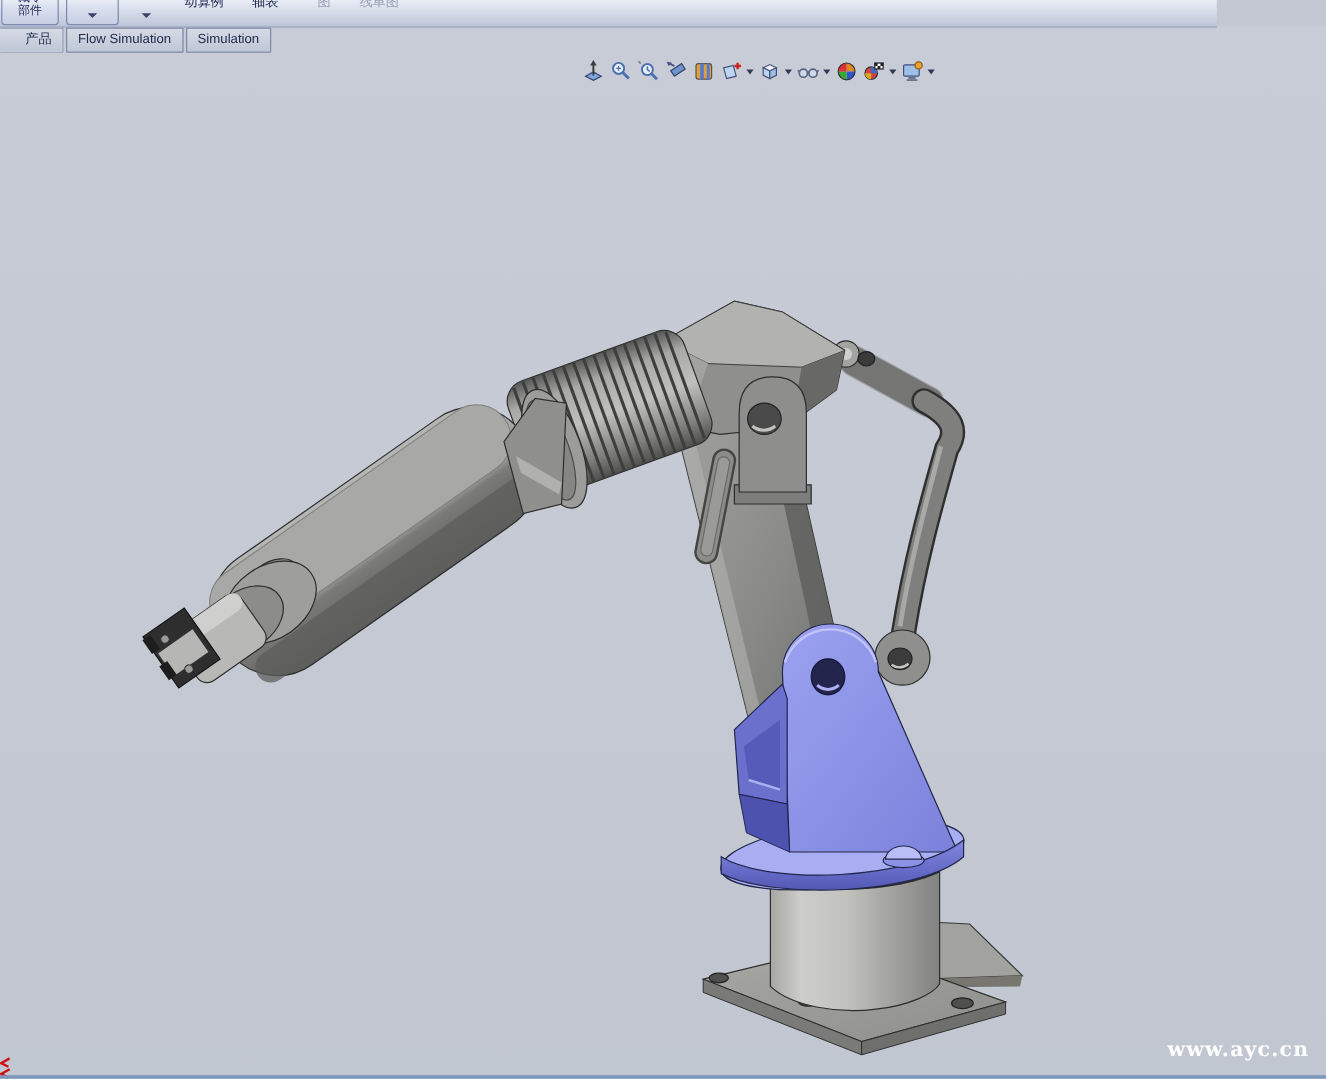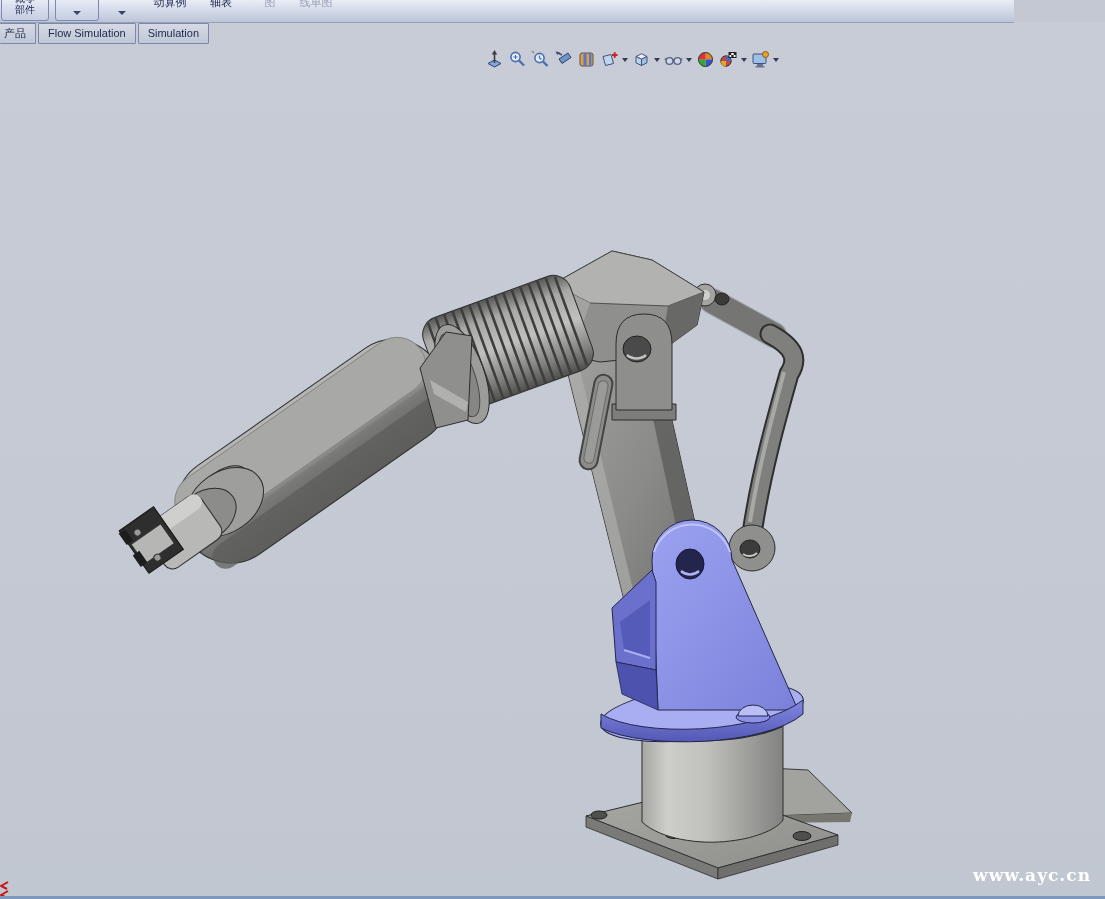--- a/index.html
+++ b/index.html
@@ -26,21 +26,21 @@
   .tb-btn.disabled{color:#98a0b6;}
   .tb-caret{width:0;height:0;border-left:4px solid transparent;border-right:4px solid transparent;border-top:4px solid #3a4468;}
   
   .tabs{position:absolute;left:0;top:23px;display:flex;z-index:25;}
   .tab{
     height:19px;padding:0 9px;margin-right:2px;
     border:1px solid #7d87a6;border-radius:1px;
     background:linear-gradient(#d5dae4,#bfc7d7);
     font-size:11px;color:#222c4e;line-height:19px;cursor:default;white-space:nowrap;
   }
-  .tab:first-child{border-left:none;padding-left:4px;}
+  .tab:first-child{border-left:none;padding-left:21px;}
   
   .viewport{
     position:absolute;left:0;top:22px;width:1105px;height:877px;
     background:linear-gradient(#c8ccd6,#c1c7d1);
   }
   .bottom-edge{position:absolute;left:0;bottom:0;width:1105px;height:3px;background:#7e97bd;z-index:40;}
   
   .hud{position:absolute;left:483px;top:27px;display:flex;align-items:center;z-index:20;}
   .hud-btn{display:flex;align-items:center;padding:1px 2px;border-radius:2px;cursor:default;}
   .hud-btn svg{display:block;}

